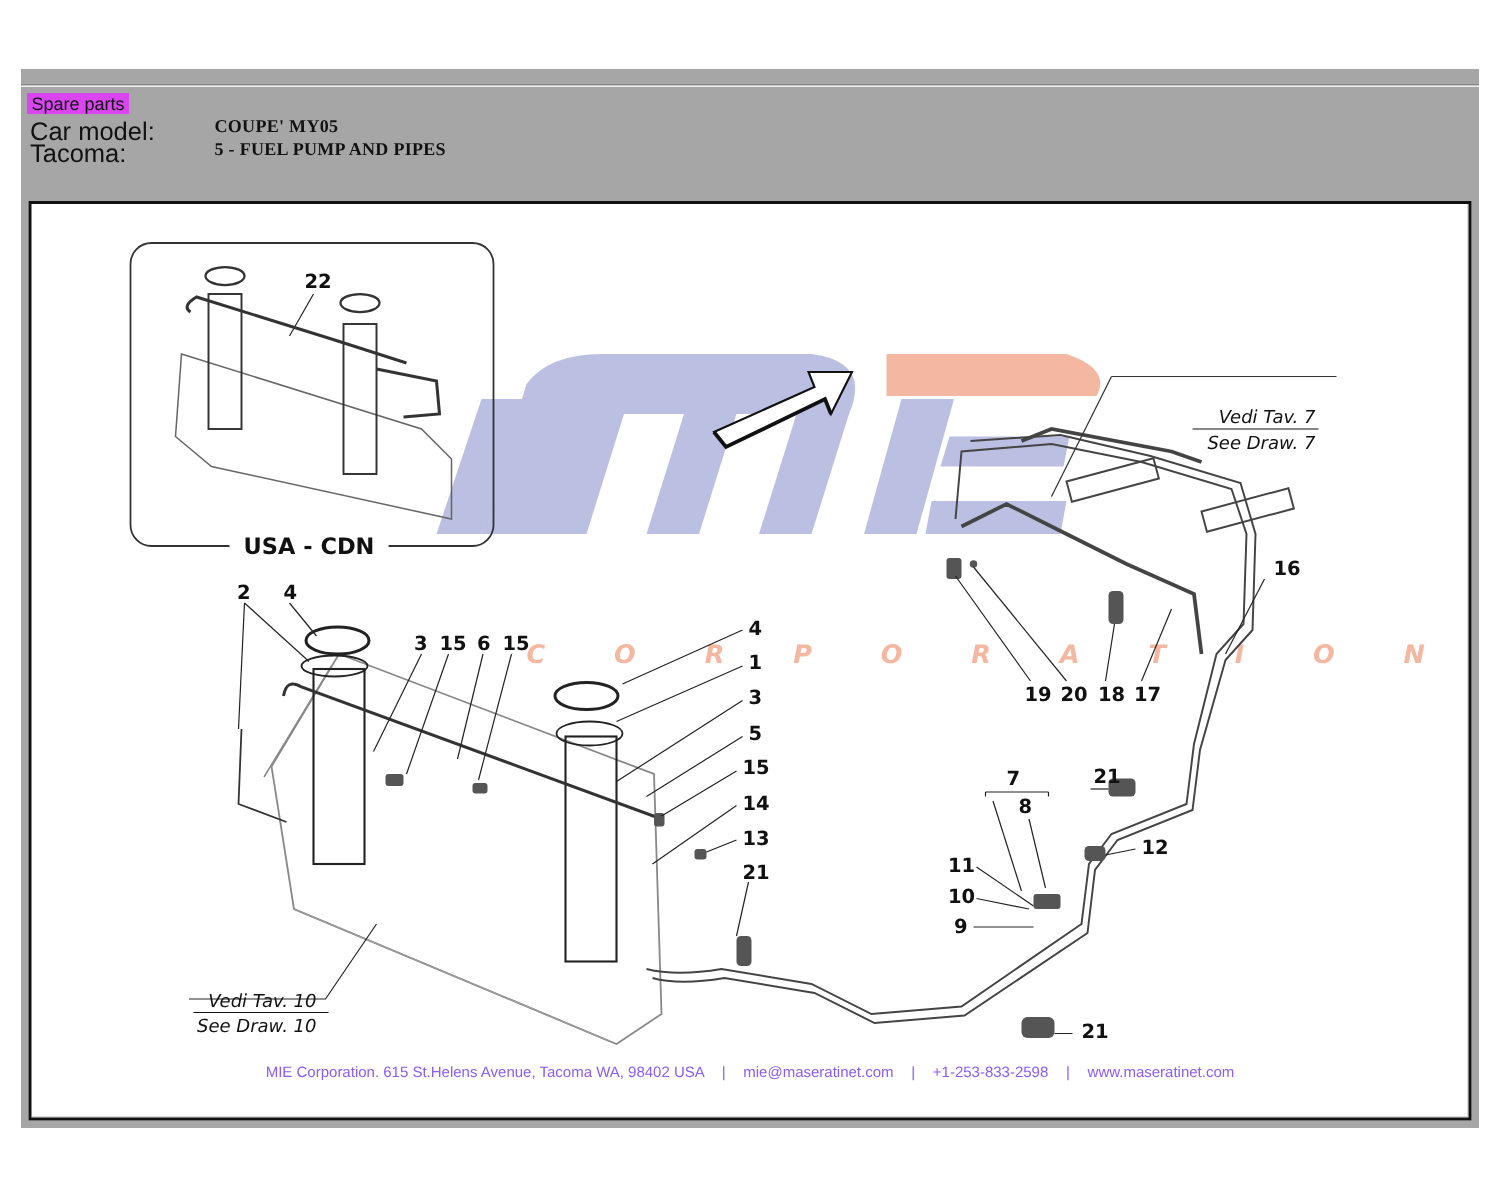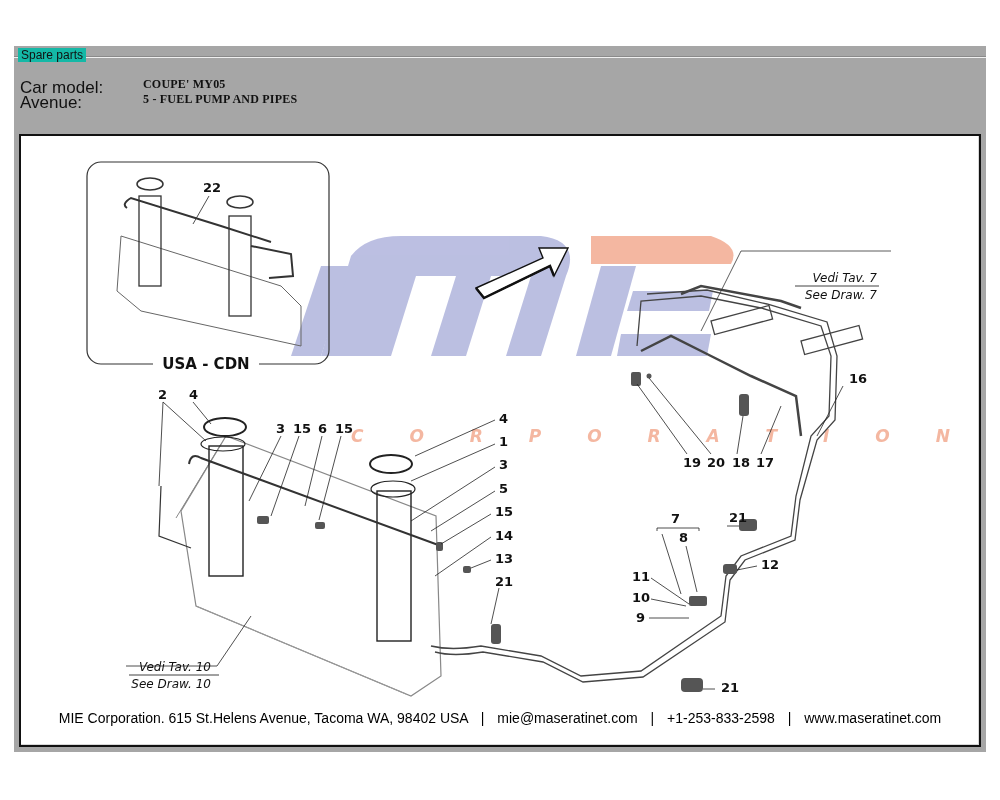--- a/index.html
+++ b/index.html
@@ -1,46 +1,46 @@
 <!DOCTYPE html>
 <html><head>
 <meta charset="utf-8">
 <style>
   html, body { margin:0; padding:0; }
   body { width:1000px; height:800px; background:#ffffff; position:relative; overflow:hidden;
          font-family:"Liberation Sans", sans-serif; }
   .panel { position:absolute; left:14px; top:46px; width:972px; height:706px; background:#a6a6a6; }
   .groupline { position:absolute; left:0; right:0; top:10px; height:0;
                border-top:1px solid #8a8a8a; border-bottom:1px solid #f0f0f0; }
-  .group-title { position:absolute; left:4px; top:2px; padding:0 3px; background:#14b8a6;
+  .group-title { position:absolute; left:4px; top:16px; padding:0 3px; background:#d946ef;
                  font-size:12px; color:#111; }
   .meta-label { position:absolute; left:6px; font-size:17px; color:#111; }
   .meta-value { position:absolute; left:129px; font-size:12px; font-weight:bold; color:#111;
                 font-family:Liberation Serif, serif; letter-spacing:0.2px; }
   .canvas { position:absolute; left:19px; top:134px; width:958px; height:609px; background:#fff;
             border-top:2px solid #111; border-left:2px solid #111;
             border-right:2px solid #111; border-bottom:2px solid #111;
             box-shadow: inset -1px -1px 0 #d8d8d8; overflow:hidden; }
   .canvas svg { position:absolute; left:0; top:0; }
   .lbl { font-family:"DejaVu Sans", sans-serif; font-weight:bold; font-size:13px; fill:#111; }
   .ref { font-family:"DejaVu Sans", sans-serif; font-style:italic; font-size:12px; fill:#111; }
   .footer { position:absolute; left:0; right:0; top:574px; text-align:center;
-            font-size:14px; color:#000000; white-space:nowrap; }
+            font-size:10px; color:#8b5cf6; white-space:nowrap; }
   .footer .sep { margin:0 9px; }
 </style>
 </head>
 <body>
 
 <div class="panel">
   <div class="groupline"></div>
   <span class="group-title">Spare parts</span>
 
   <span class="meta-label" style="top:32px">Car model:</span>
   <span class="meta-value" style="top:31px">COUPE' MY05</span>
-  <span class="meta-label" style="top:47px">Avenue:</span>
+  <span class="meta-label" style="top:47px">Tacoma:</span>
   <span class="meta-value" style="top:46px">5 - FUEL PUMP AND PIPES</span>
 </div>
 
 <div class="canvas">
   <svg width="958" height="609" viewBox="0 0 958 609">
 
     <g opacity="0.95">
       <path d="M300 220 L330 120 Q345 100 380 100 L520 100 Q560 105 545 140 L520 220 L485 220 L510 140 L470 140 L445 220 L410 220 L435 140 L395 140 L370 220 Z" fill="#b8bce0"></path>
       <path d="M555 220 L580 130 L615 130 L590 220 Z" fill="#b8bce0"></path>
       <path d="M620 115 Q630 100 650 100 L660 100 Q640 120 620 115 Z" fill="#b8bce0"></path>

